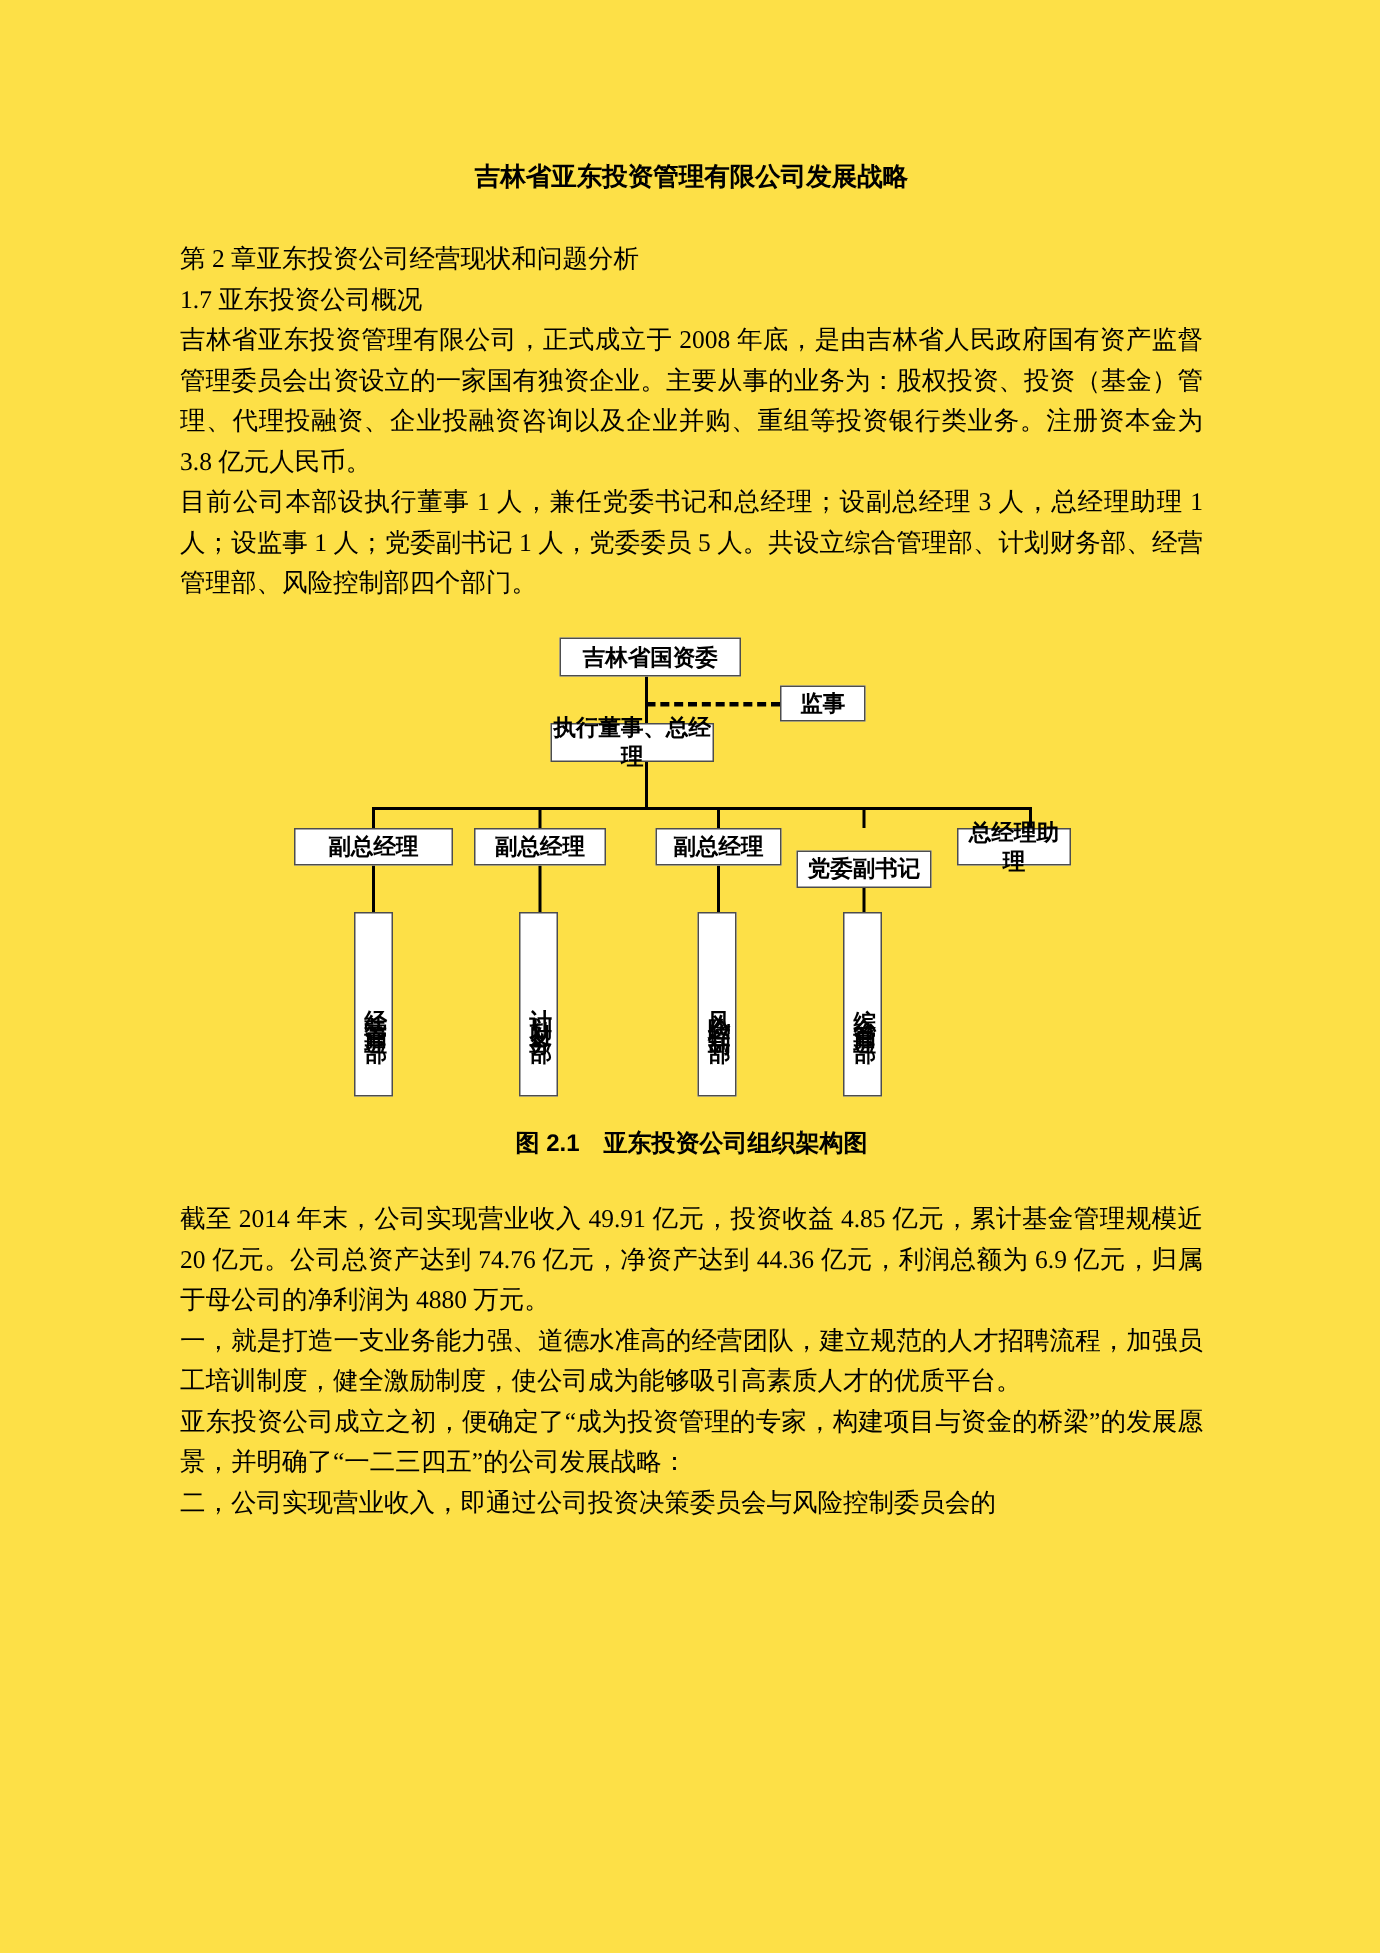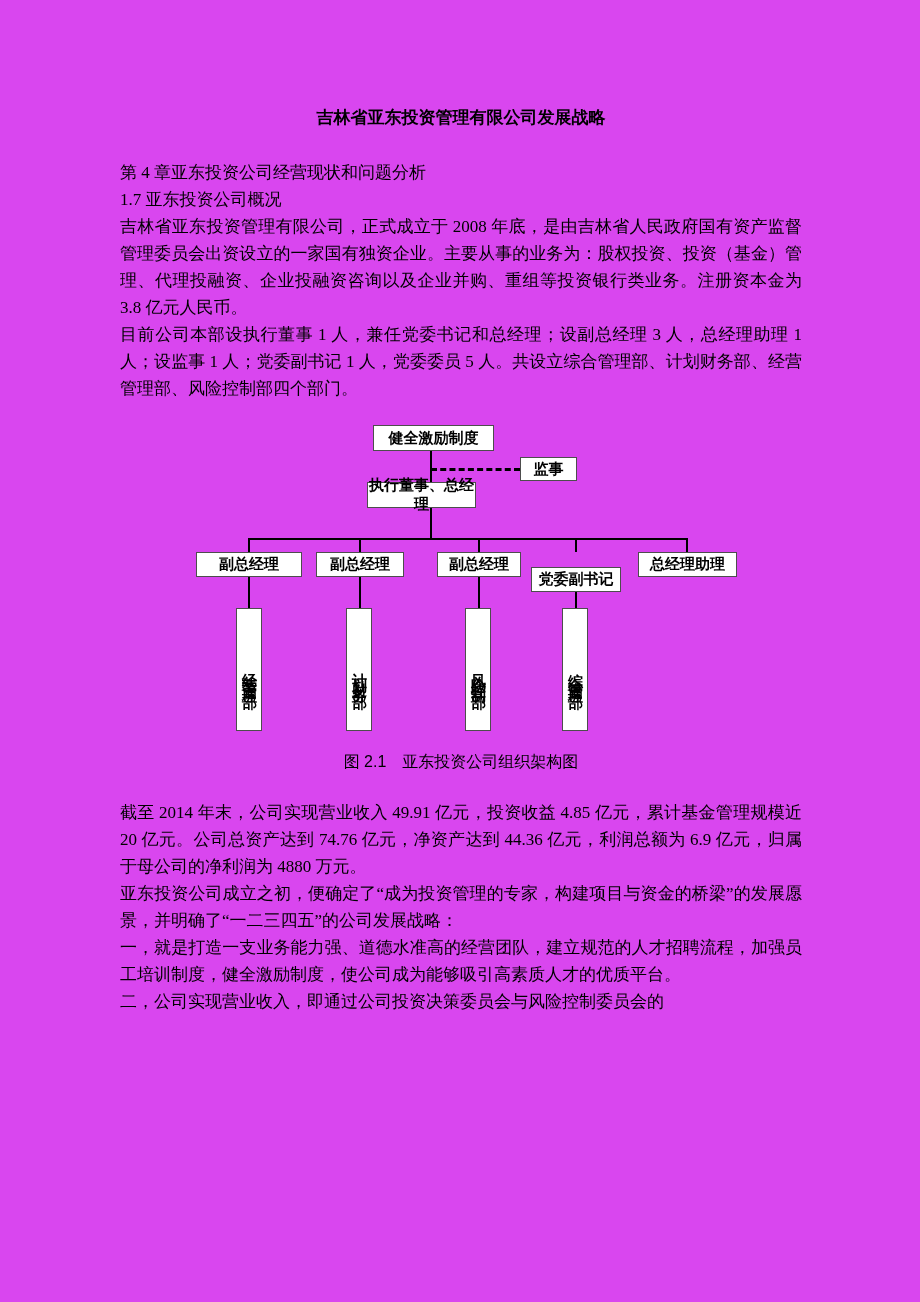--- a/index.html
+++ b/index.html
@@ -1,48 +1,48 @@
 <!DOCTYPE html>
 <html><head>
 <meta charset="utf-8">
 <style>
   * { margin:0; padding:0; box-sizing:border-box; }
   html, body { background:#ffffff; }
   body { width:920px; font-family:"Liberation Serif","DejaVu Serif",serif; color:#000; }
 
-  .page { width:920px; height:1302px; padding:106px 118px 0 120px; overflow:hidden; background:#d946ef; }
+  .page { width:920px; height:1302px; padding:106px 118px 0 120px; overflow:hidden; background:#fde047; }
 
   .doc-title { font-size:17px; font-weight:bold; text-align:center; margin-bottom:30px; }
 
   .para { font-size:17px; line-height:27px; text-align:justify; }
 
   
   .org-chart { position:relative; width:680px; height:322px; margin-top:16px; }
   .obox {
     position:absolute; border:1px solid #4d4d4d; background:#fff;
     font-family:"Liberation Sans","DejaVu Sans",sans-serif; font-weight:bold; font-size:15px;
     display:flex; align-items:center; justify-content:center; text-align:center;
   }
   .dept { writing-mode:vertical-rl; text-orientation:upright; letter-spacing:5px; padding-top:8px; }
   .hline, .vline { position:absolute; background:#000; }
   .dashline { position:absolute; border-top:3px dashed #000; height:0; }
 
   .chart-caption {
-    font-family:"Liberation Sans","DejaVu Sans",sans-serif; font-weight:normal;
+    font-family:"Liberation Sans","DejaVu Sans",sans-serif; font-weight:bold;
     font-size:16px; text-align:center; margin:12px 0 26px 0;
   }
 </style>
 </head>
 <body>
 
 <div class="page">
 
   <h1 class="doc-title">吉林省亚东投资管理有限公司发展战略</h1>
 
-  <p class="para">第 4 章亚东投资公司经营现状和问题分析</p>
+  <p class="para">第 2 章亚东投资公司经营现状和问题分析</p>
   <p class="para">1.7 亚东投资公司概况</p>
   <p class="para">吉林省亚东投资管理有限公司，正式成立于 2008 年底，是由吉林省人民政府国有资产监督管理委员会出资设立的一家国有独资企业。主要从事的业务为：股权投资、投资（基金）管理、代理投融资、企业投融资咨询以及企业并购、重组等投资银行类业务。注册资本金为 3.8 亿元人民币。</p>
   <p class="para">目前公司本部设执行董事 1 人，兼任党委书记和总经理；设副总经理 3 人，总经理助理 1 人；设监事 1 人；党委副书记 1 人，党委委员 5 人。共设立综合管理部、计划财务部、经营管理部、风险控制部四个部门。</p>
 
   <div class="org-chart">
 
     <div class="vline" style="left:310px; top:33px; width:2px; height:31px;"></div>
     <div class="dashline" style="left:311px; top:50px; width:89px;"></div>
     <div class="vline" style="left:310px; top:90px; width:2px; height:30px;"></div>
     <div class="hline" style="left:128px; top:120px; width:440px; height:2px;"></div>
@@ -51,39 +51,39 @@
     <div class="vline" style="left:239px; top:120px; width:2px; height:14px;"></div>
     <div class="vline" style="left:358px; top:120px; width:2px; height:14px;"></div>
     <div class="vline" style="left:455px; top:120px; width:2px; height:14px;"></div>
     <div class="vline" style="left:566px; top:120px; width:2px; height:14px;"></div>
 
     <div class="vline" style="left:128px; top:159px; width:2px; height:31px;"></div>
     <div class="vline" style="left:239px; top:159px; width:2px; height:31px;"></div>
     <div class="vline" style="left:358px; top:159px; width:2px; height:31px;"></div>
     <div class="vline" style="left:455px; top:159px; width:2px; height:31px;"></div>
 
-    <div class="obox" style="left:253px; top:7px; width:121px; height:26px;">健全激励制度</div>
+    <div class="obox" style="left:253px; top:7px; width:121px; height:26px;">吉林省国资委</div>
 
     <div class="obox" style="left:400px; top:39px; width:57px; height:24px;">监事</div>
 
     <div class="obox" style="left:247px; top:64px; width:109px; height:26px;">执行董事、总经理</div>
 
     <div class="obox" style="left:76px; top:134px; width:106px; height:25px;">副总经理</div>
     <div class="obox" style="left:196px; top:134px; width:88px; height:25px;">副总经理</div>
     <div class="obox" style="left:317px; top:134px; width:84px; height:25px;">副总经理</div>
     <div class="obox" style="left:411px; top:134px; width:90px; height:25px;margin-top:15px;">党委副书记</div>
-    <div class="obox" style="left:518px; top:134px; width:99px; height:25px;">总经理助理</div>
+    <div class="obox" style="left:518px; top:134px; width:76px; height:25px;">总经理助理</div>
 
     <div class="obox dept" style="left:116px; top:190px; width:26px; height:123px;">经营管理部</div>
     <div class="obox dept" style="left:226px; top:190px; width:26px; height:123px;">计划财务部</div>
     <div class="obox dept" style="left:345px; top:190px; width:26px; height:123px;">风险控制部</div>
     <div class="obox dept" style="left:442px; top:190px; width:26px; height:123px;">综合管理部</div>
 
   </div>
 
   <p class="chart-caption">图 2.1　亚东投资公司组织架构图</p>
 
   <p class="para">截至 2014 年末，公司实现营业收入 49.91 亿元，投资收益 4.85 亿元，累计基金管理规模近 20 亿元。公司总资产达到 74.76 亿元，净资产达到 44.36 亿元，利润总额为 6.9 亿元，归属于母公司的净利润为 4880 万元。</p>
+  <p class="para">一，就是打造一支业务能力强、道德水准高的经营团队，建立规范的人才招聘流程，加强员工培训制度，健全激励制度，使公司成为能够吸引高素质人才的优质平台。</p>
   <p class="para">亚东投资公司成立之初，便确定了“成为投资管理的专家，构建项目与资金的桥梁”的发展愿景，并明确了“一二三四五”的公司发展战略：</p>
-  <p class="para">一，就是打造一支业务能力强、道德水准高的经营团队，建立规范的人才招聘流程，加强员工培训制度，健全激励制度，使公司成为能够吸引高素质人才的优质平台。</p>
   <p class="para">二，公司实现营业收入，即通过公司投资决策委员会与风险控制委员会的</p>
 
 </div>
 
 </body></html>

